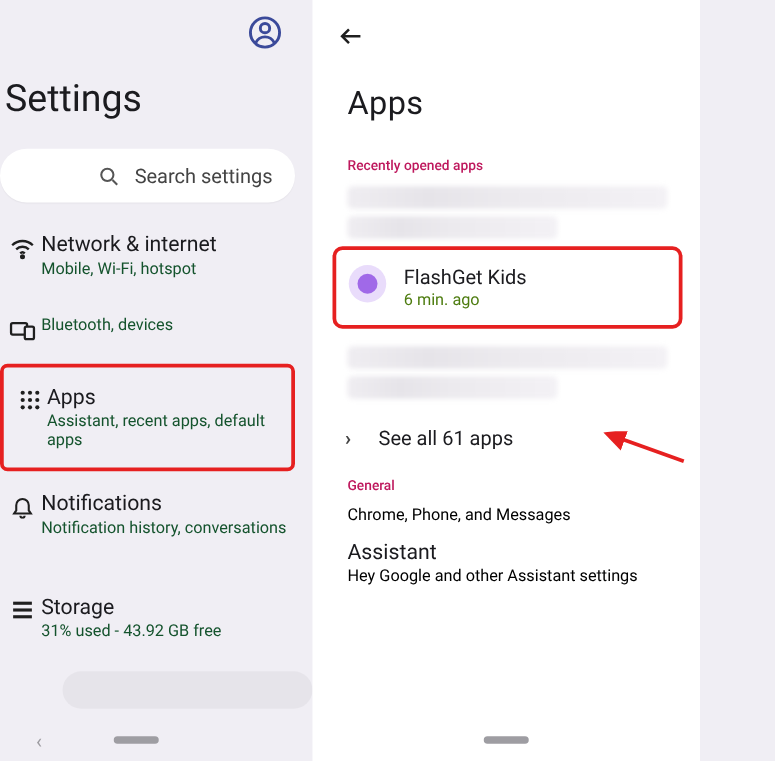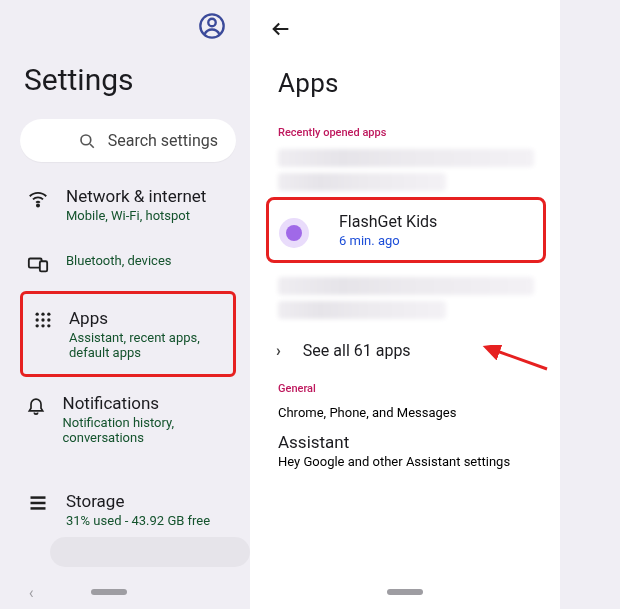--- a/index.html
+++ b/index.html
@@ -1,51 +1,51 @@
 <!DOCTYPE html>
 <html><head>
   <meta charset="utf-8">
   <style>
     * { box-sizing: border-box; margin: 0; padding: 0; font-family: 'Roboto', 'Segoe UI', Arial, sans-serif; }
     body { background: #f0eef4; width: 620px; height: 609px; overflow: hidden; display: flex; }
 
     .pane { height: 609px; position: relative; }
-    .left { width: 250px; padding: 12px 14px 0 20px; }
+    .left { width: 250px; padding: 12px 14px 0 0; }
     .right { width: 310px; padding: 12px 14px 0 16px; background: #ffffff; }
 
     
     .profile-row { display: flex; justify-content: flex-end; padding-right: 10px; margin-bottom: 6px; }
     .profile-icon { width: 28px; height: 28px; color: #3b4a9a; }
     .settings-title { font-size: 30px; font-weight: 400; color: #1b1b1f; margin: 22px 0 22px 4px; }
 
     .search-pill { background: #ffffff; border-radius: 28px; padding: 12px 18px; display: flex; align-items: center; gap: 12px; box-shadow: 0 1px 1px rgba(0,0,0,0.04); justify-content: flex-end;}
     .search-pill .label { font-size: 16px; color: #444; }
 
-    .setting-item { display: flex; align-items: flex-start; gap: 16px; padding: 14px 6px; }
+    .setting-item { display: flex; align-items: flex-start; gap: 3px; padding: 14px 6px; }
     .setting-item .icon-slot { width: 24px; display: flex; justify-content: center; padding-top: 2px; color: #1f1f1f; }
     .setting-item .texts .title { font-size: 17px; color: #1b1b1f; font-weight: 400; }
     .setting-item .texts .sub { font-size: 13px; color: #14532d; margin-top: 2px; }
 
     .highlight-box { border: 3px solid #e62020; border-radius: 6px; padding: 8px 4px; margin: 2px 0; }
 
     
     .back-row { padding: 6px 4px 18px 4px; }
     .apps-title { font-size: 26px; font-weight: 400; margin: 10px 0 28px 12px; color: #1b1b1f; letter-spacing: 0.3px; }
 
     .section-label { font-size: 11px; color: #be185d; margin: 6px 0 10px 12px; font-weight: 500; }
 
     .blur-row { height: 18px; margin: 6px 12px 6px 12px; border-radius: 4px; background: linear-gradient(90deg, #efedf1 0%, #e6e4e9 25%, #eceaee 50%, #f3f1f5 100%); filter: blur(2px); }
     .blur-row.short { width: 60%; }
 
-    .app-row { display: flex; align-items: flex-end; gap: 30px; padding: 12px 10px; }
+    .app-row { display: flex; align-items: flex-start; gap: 14px; padding: 12px 10px; }
     .app-row.boxed { border: 3px solid #e62020; border-radius: 8px; margin: 6px 0; }
     .app-icon-circle { width: 30px; height: 30px; border-radius: 50%; background: #e9dcfb; display: flex; align-items: center; justify-content: center; }
     .app-icon-inner { width: 16px; height: 16px; border-radius: 50%; background: #a069e8; }
     .app-row .app-title { font-size: 16px; color: #1b1b1f; }
-    .app-row .app-sub { font-size: 13px; color: #1d4ed8; margin-top: 2px; }
+    .app-row .app-sub { font-size: 13px; color: #4d7c0f; margin-top: 2px; }
 
     .see-all-row { display: flex; align-items: center; gap: 22px; padding: 16px 10px; position: relative; }
     .chev { font-size: 16px; color: #444; font-weight: bold; }
     .see-all-text { font-size: 16px; color: #1b1b1f; }
 
     .arrow-annot { position: absolute; right: -6px; top: 20px; color: #e62020; pointer-events: none; }
 
     .sec-heading { font-size: 17px; color: #1b1b1f; margin: 10px 0 2px 12px; }
     .sec-sub { font-size: 13px; color: #000000; margin: 0 0 12px 12px; }
 

